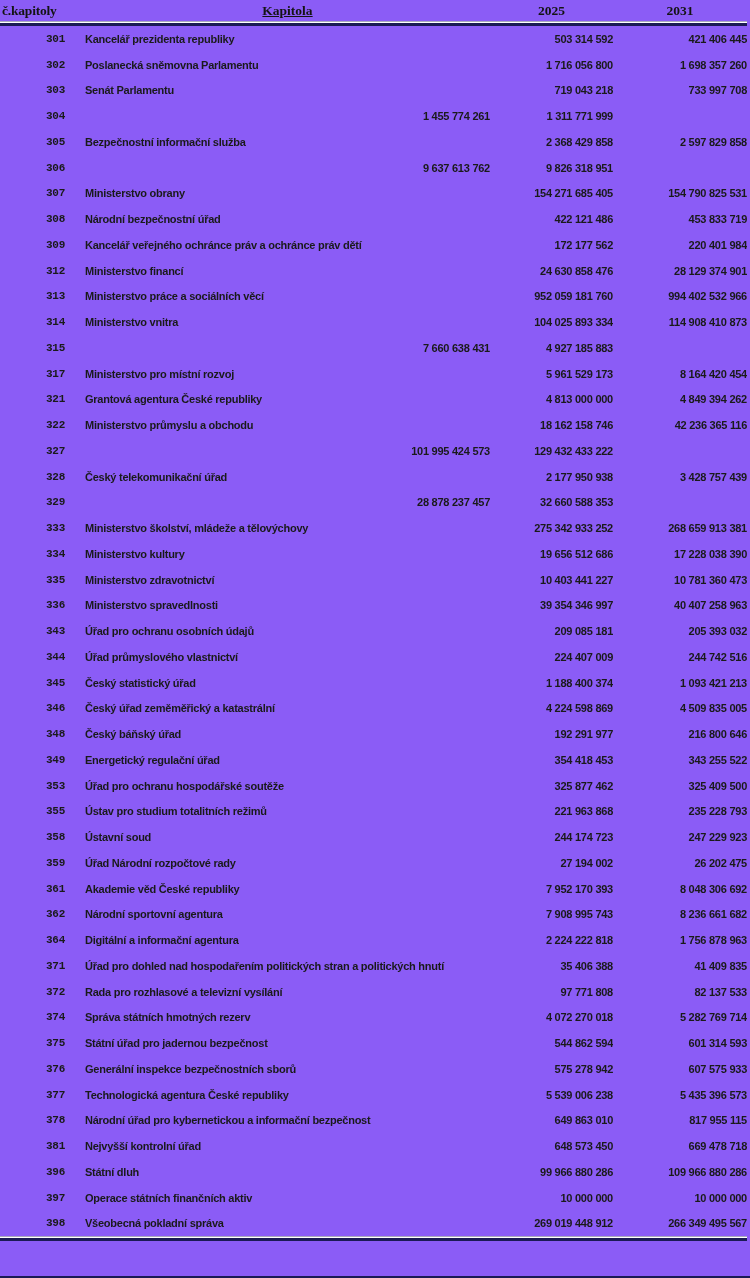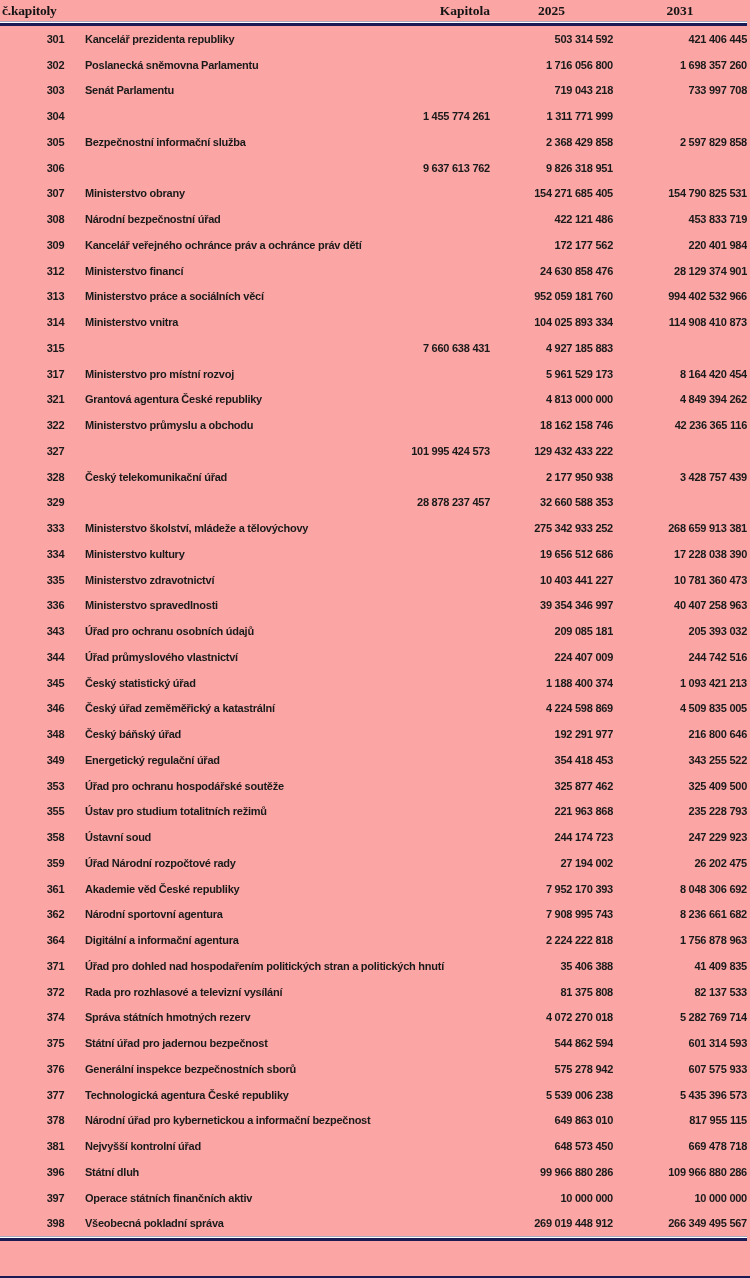--- a/index.html
+++ b/index.html
@@ -1,38 +1,38 @@
 <!DOCTYPE html>
 <html><head>
 <meta charset="utf-8">
 <style>
   html,body{margin:0;padding:0;background:#ffffff;}
   #page{
     position:relative;
     width:750px;height:1278px;
-    background:#fca5a5;
+    background:#8b5cf6;
     font-family:"Liberation Sans", sans-serif;
     color:#1a1a1a;
     overflow:hidden;
     box-sizing:border-box;
   }
   .tbl{width:747px;}
   
   .hdr{
     display:grid;
     grid-template-columns:85px 405px 123px 134px;
     height:21px;
     align-items:center;
     font-family:"Liberation Serif", serif;
     font-weight:700;
     font-size:13.5px;
     color:#141414;
   }
   .hdr .h-num{text-align:left;padding-left:2px;letter-spacing:-0.2px;}
-  .hdr .h-name{text-align:right;}
+  .hdr .h-name{text-align:center;text-decoration:underline;}
   .hdr .h-year{text-align:center;}
   
   .rule{width:747px;}
   .rule-thin{height:1px;background:#a9a9bd;}
   .rule-gap{height:1px;background:#ffffff;}
   .rule-thick{height:3px;background:#1b1a55;}
   
   .rows{}
   .row{
     display:grid;
@@ -40,21 +40,21 @@
     height:25.75px;
     align-items:center;
   }
   .cell{
     font-size:11px;
     font-weight:700;
     letter-spacing:-0.25px;
     white-space:nowrap;
     overflow:hidden;
   }
-  .c-num{text-align:center;padding-left:26px;}
+  .c-num{text-align:center;padding-left:26px;font-family:Liberation Mono, monospace;}
   .c-name{text-align:left;}
   .c-val{text-align:right;}
   
   .foot{
     display:grid;
     grid-template-columns:85px 405px 123px 134px;
     height:33px;
     align-items:center;
   }
   .foot .cell{font-size:14px;margin-top:44px;}
@@ -296,21 +296,21 @@
         </div>
         <div class="row">
           <div class="cell c-num">371</div>
           <div class="cell c-name">Úřad pro dohled nad hospodařením politických stran a politických hnutí</div>
           <div class="cell c-val">35 406 388</div>
           <div class="cell c-val">41 409 835</div>
         </div>
         <div class="row">
           <div class="cell c-num">372</div>
           <div class="cell c-name">Rada pro rozhlasové a televizní vysílání</div>
-          <div class="cell c-val">81 375 808</div>
+          <div class="cell c-val">97 771 808</div>
           <div class="cell c-val">82 137 533</div>
         </div>
         <div class="row">
           <div class="cell c-num">374</div>
           <div class="cell c-name">Správa státních hmotných rezerv</div>
           <div class="cell c-val">4 072 270 018</div>
           <div class="cell c-val">5 282 769 714</div>
         </div>
         <div class="row">
           <div class="cell c-num">375</div>

